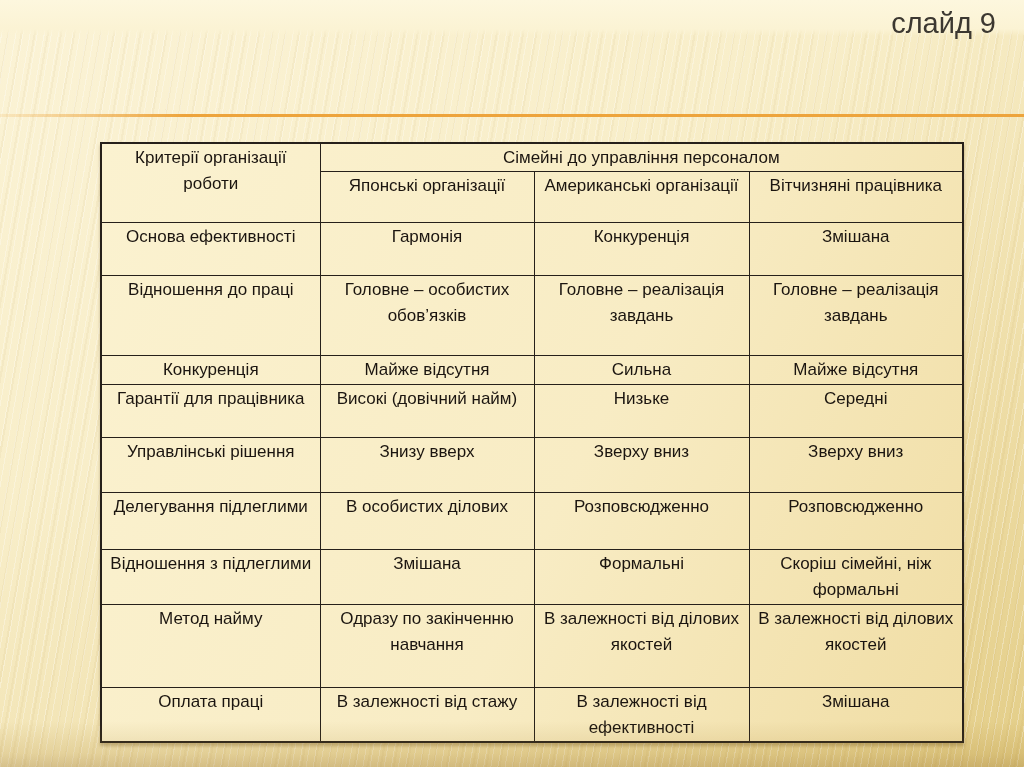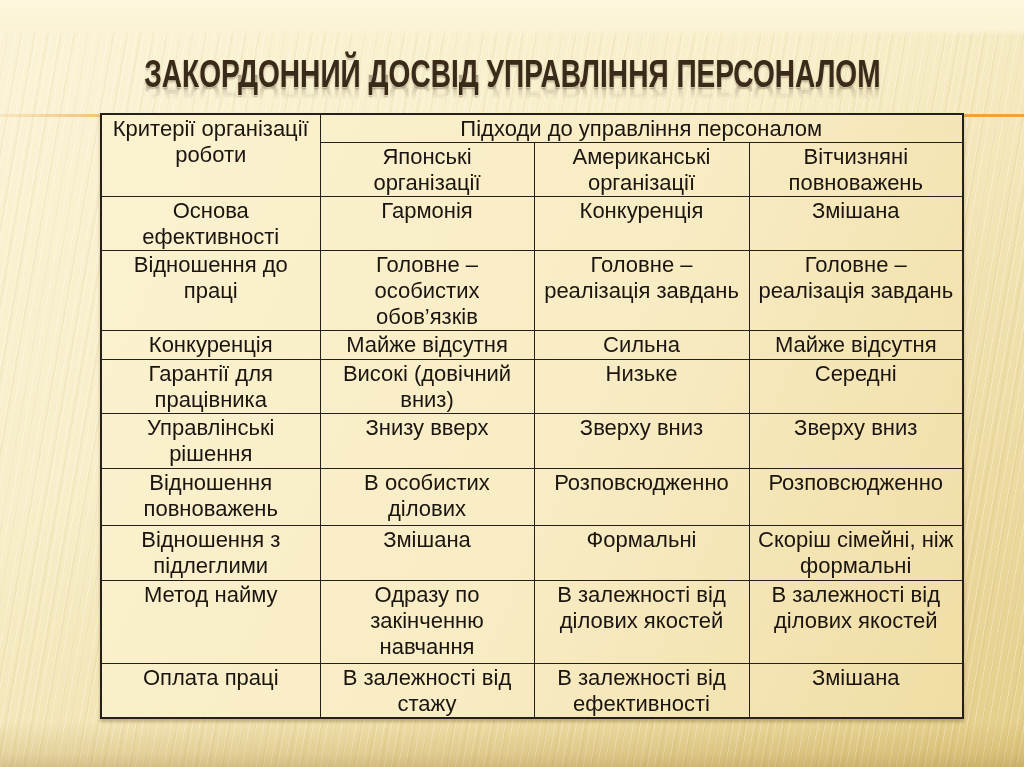--- a/index.html
+++ b/index.html
@@ -66,69 +66,67 @@
   .accent-line {
     position: absolute;
     top: 114px;
     left: 0; right: 0;
     height: 3px;
     background: linear-gradient(90deg, rgba(238,166,62,0.15) 0%, #eda43c 18%, #eda43c 100%);
   }
 
   table.cmp {
     position: absolute;
-    top: 113px;
+    top: 142px;
     left: 100px;
     width: 862px;
     border-collapse: collapse;
     table-layout: fixed;
     background: linear-gradient(115deg, #fbf2d0 0%, #f8ecc4 55%, #f0dda4 100%);
     border: 2px solid #26201a;
     box-shadow: 0 3px 3px rgba(110,80,25,0.35);
-    font-size: 22px;
+    font-size: 17px;
     line-height: 26px;
     color: #1b1510;
   }
   table.cmp td {
     border: 1.5px solid #26201a;
     vertical-align: top;
     text-align: center;
     padding: 1px 6px 0 6px;
     overflow: hidden;
   }
 </style>
 </head>
 <body>
 
 <div class="slide">
   <div class="top-band"></div>
 
+  <div class="page-label">слайд 9</div>
 
-  <div class="title-block">
-    <div class="title">ЗАКОРДОННИЙ ДОСВІД УПРАВЛІННЯ ПЕРСОНАЛОМ</div>
-  </div>
 
   <div class="accent-line"></div>
 
   <table class="cmp">
     <colgroup>
       <col style="width:219px">
       <col style="width:214px">
       <col style="width:215px">
       <col style="width:214px">
     </colgroup>
     <tbody>
       <tr style="height:28px">
         <td rowspan="2">Критерії організації роботи</td>
-        <td colspan="3">Підходи до управління персоналом</td>
+        <td colspan="3">Сімейні до управління персоналом</td>
       </tr>
       <tr style="height:51px">
         <td>Японські організації</td>
         <td>Американські організації</td>
-        <td>Вітчизняні повноважень</td>
+        <td>Вітчизняні працівника</td>
       </tr>
 
       <tr style="height:53px">
         <td>Основа ефективності</td>
         <td>Гармонія</td>
         <td>Конкуренція</td>
         <td>Змішана</td>
       </tr>
       <tr style="height:80px">
         <td>Відношення до праці</td>
@@ -137,32 +135,32 @@
         <td>Головне – реалізація завдань</td>
       </tr>
       <tr style="height:29px">
         <td>Конкуренція</td>
         <td>Майже відсутня</td>
         <td>Сильна</td>
         <td>Майже відсутня</td>
       </tr>
       <tr style="height:53px">
         <td>Гарантії для працівника</td>
-        <td>Високі (довічний вниз)</td>
+        <td>Високі (довічний найм)</td>
         <td>Низьке</td>
         <td>Середні</td>
       </tr>
       <tr style="height:55px">
         <td>Управлінські рішення</td>
         <td>Знизу вверх</td>
         <td>Зверху вниз</td>
         <td>Зверху вниз</td>
       </tr>
       <tr style="height:57px">
-        <td>Відношення повноважень</td>
+        <td>Делегування підлеглими</td>
         <td>В особистих ділових</td>
         <td>Розповсюдженно</td>
         <td>Розповсюдженно</td>
       </tr>
       <tr style="height:55px">
         <td>Відношення з підлеглими</td>
         <td>Змішана</td>
         <td>Формальні</td>
         <td>Скоріш сімейні, ніж формальні</td>
       </tr>

